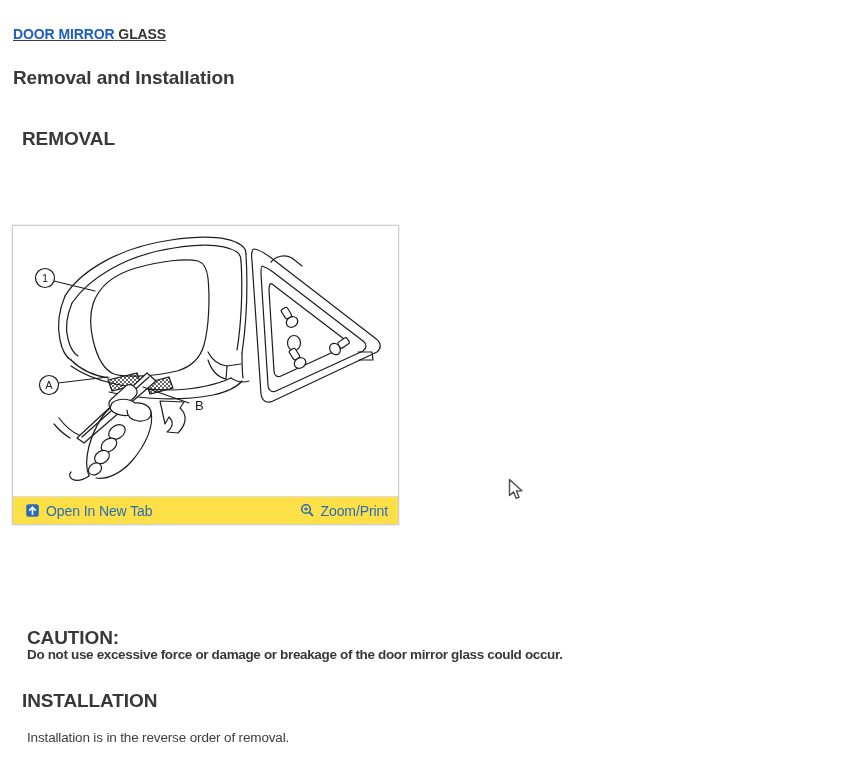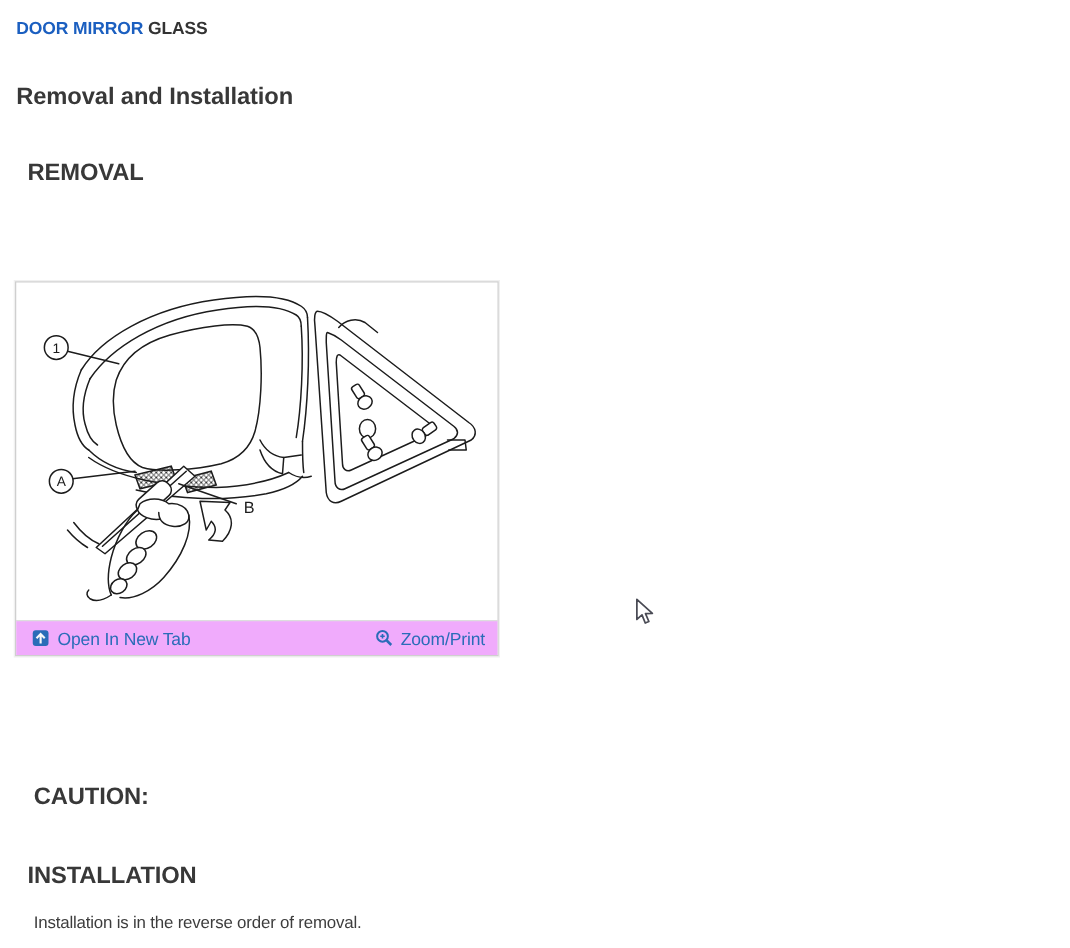--- a/index.html
+++ b/index.html
@@ -22,42 +22,42 @@
   .steps-block{line-height:20px;}
   
   .figure-box{
     left:12px;top:225px;width:387px;height:300px;
     border:1px solid #cfcfcf;background:#fff;box-sizing:border-box;
     box-shadow:0 0 0 1px #f0f0f0;
   }
   .fig-canvas{position:absolute;left:0;top:0;width:385px;height:270px;}
   .fig-footer{
     position:absolute;left:0;bottom:0;width:100%;height:28px;
-    background:#f0abfc;border-top:1px solid #ddd;box-sizing:border-box;
+    background:#fde047;border-top:1px solid #ddd;box-sizing:border-box;
     display:flex;align-items:center;justify-content:space-between;
     padding:0 10px 0 12px;
   }
   .fig-link{
     display:flex;align-items:center;gap:6px;
     color:var(--link-blue);font-size:14px;text-decoration:none;cursor:pointer;
     letter-spacing:-0.1px;
   }
   .fig-link svg{display:block;}
   
   .lw{stroke:#1c1c1c;stroke-width:1.2;fill:none;stroke-linecap:round;stroke-linejoin:round;}
   .lwf{stroke:#1c1c1c;stroke-width:1.2;fill:#fff;stroke-linecap:round;stroke-linejoin:round;}
   .callout-txt{font-family:"Liberation Sans",sans-serif;font-size:11px;fill:#1c1c1c;}
   .lbl-txt{font-family:"Liberation Sans",sans-serif;font-size:13px;fill:#1c1c1c;}
 </style>
 </head>
 <body>
 
 <div id="page">
 
-  <div class="abs title" style="left:13px;top:14px;">
+  <div class="abs title" style="left:13px;top:26px;text-decoration:underline;">
     <span class="blue">DOOR MIRROR</span>
     <span class="rest">GLASS</span>
   </div>
 
   <div class="abs heading" style="left:13px;top:67px;">Removal and Installation</div>
 
   <div class="abs heading" style="left:22px;top:128px;">REMOVAL</div>
 
 
   <div class="abs figure-box">
@@ -173,20 +173,21 @@
         </span>
         <span>Zoom/Print</span>
       </a>
     </div>
   </div>
 
   <div class="abs t13 steps-block" style="left:27px;top:561px;">
   </div>
 
   <div class="abs heading" style="left:27px;top:627px;">CAUTION:</div>
+  <div class="abs t13 b" style="left:27px;top:647px;letter-spacing:-0.35px;color:#383838;">Do not use excessive force or damage or breakage of the door mirror glass could occur.</div>
 
   <div class="abs heading" style="left:22px;top:690px;">INSTALLATION</div>
   <div class="abs t13" style="left:27px;top:730px;">Installation is in the reverse order of removal.</div>
 
   <div class="abs" style="left:508px;top:478px;">
     <svg width="17" height="23" viewBox="0 0 17 23">
       <path d="M1.5,1.5 L1.5,17.5 L5.6,13.9 L8.2,20.4 L11.1,19.2 L8.4,12.9 L13.9,12.7 Z" fill="#fff" stroke="#4a4b55" stroke-width="1.4" stroke-linejoin="round"></path>
     </svg>
   </div>
 

